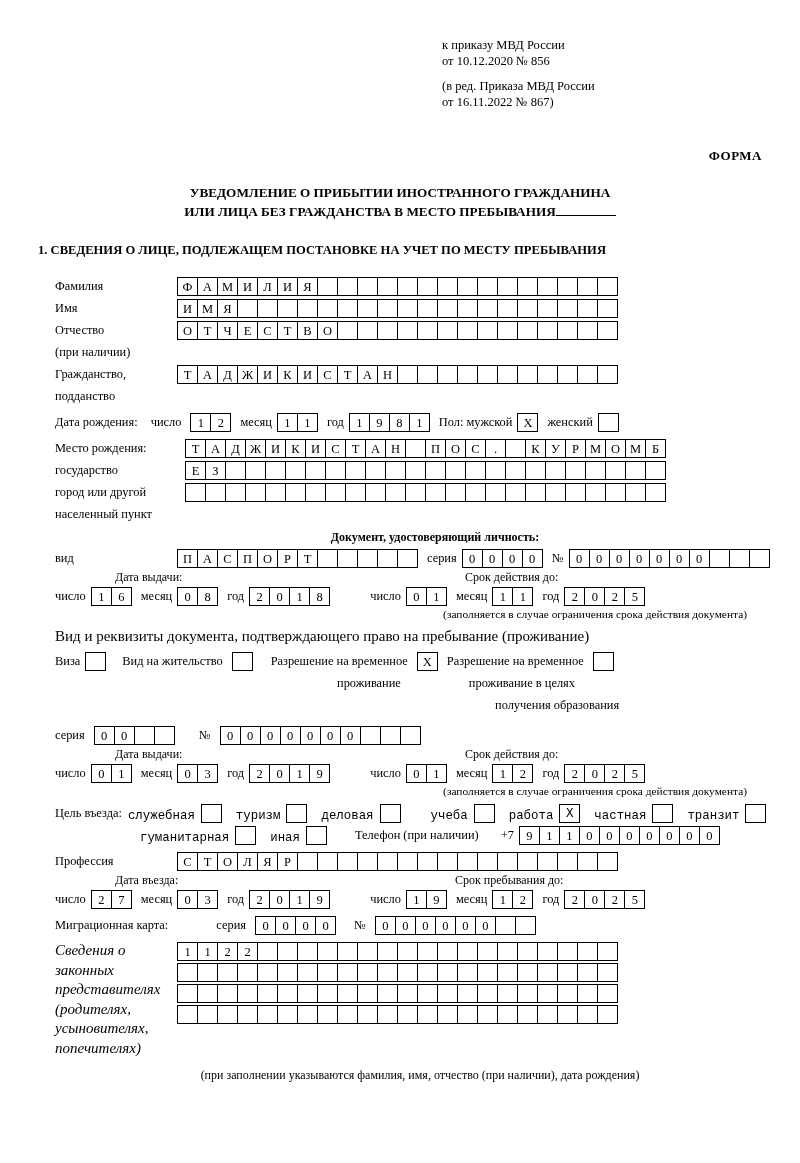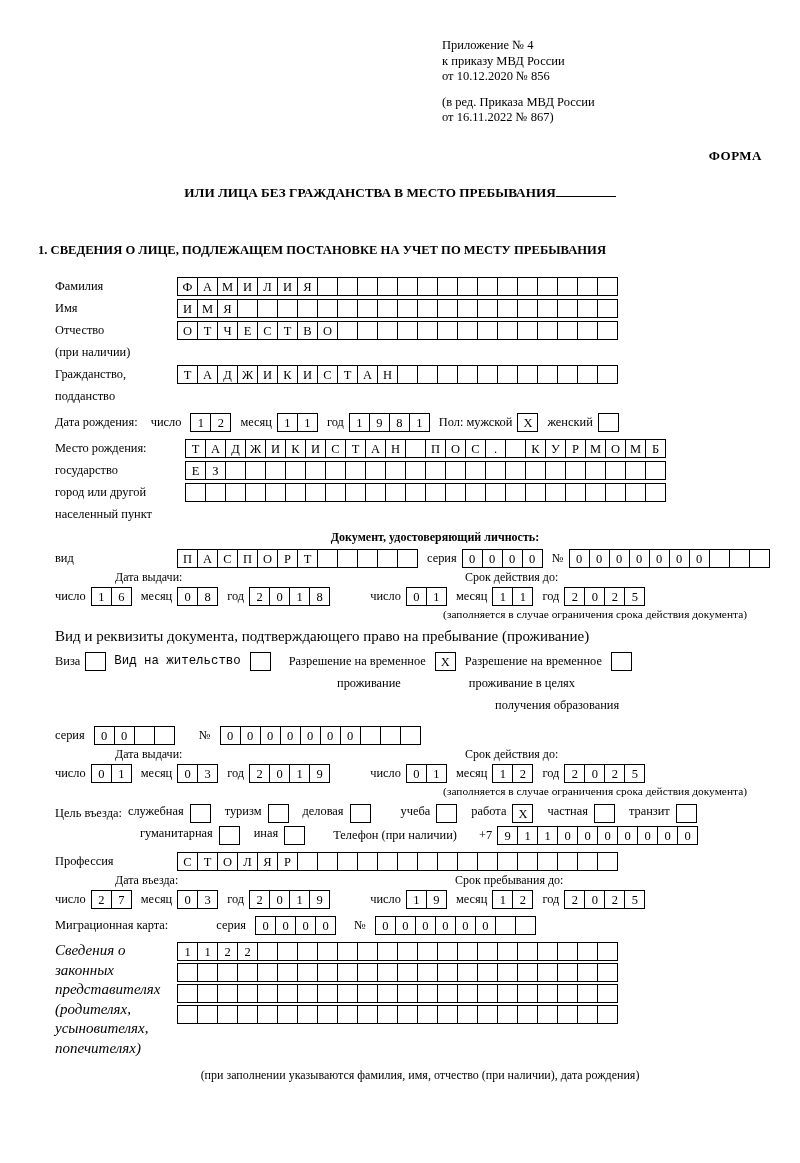--- a/index.html
+++ b/index.html
@@ -141,44 +141,44 @@
   .note-line {
     font-size: 15px;
     margin-top: 8px;
   }
   .bottom-note {
     text-align: center;
     font-size: 12px;
     margin-top: 10px;
     padding-left: 30px;
   }
-  .flexline { display: flex; align-items: flex-start; }
+  .flexline { display: flex; align-items: flex-end; font-family: Liberation Mono, monospace; }
   .mt6 { margin-top: 6px; }
   .mt10 { margin-top: 10px; }
   .mt3 { margin-top: 3px; }
   .legal-block { display: flex; align-items: flex-start; }
   .legal-label { width: 122px; flex: 0 0 122px; font-size: 15px; line-height: 19.5px; font-style: italic; }
   .legal-rows .row { margin-bottom: 1px; }
 </style>
 </head>
 <body>
 
 <div class="page">
 
   <div class="hdr">
-    <div>Приложение № 4</div>
     <div>к приказу МВД России</div>
     <div>от 10.12.2020 № 856</div>
     <div class="grp2">(в ред. Приказа МВД России</div>
     <div>от 16.11.2022 № 867)</div>
   </div>
 
   <div class="forma">ФОРМА</div>
 
   <div class="title">
+    <div>УВЕДОМЛЕНИЕ О ПРИБЫТИИ ИНОСТРАННОГО ГРАЖДАНИНА</div>
     <div><span>ИЛИ ЛИЦА БЕЗ ГРАЖДАНСТВА В МЕСТО ПРЕБЫВАНИЯ</span><span class="ul-space"></span></div>
   </div>
 
   <div class="section1">1. СВЕДЕНИЯ О ЛИЦЕ, ПОДЛЕЖАЩЕМ ПОСТАНОВКЕ НА УЧЕТ ПО МЕСТУ ПРЕБЫВАНИЯ</div>
 
   <div class="body">
 
     <div class="row">
       <div class="label-col">Фамилия</div>
       <div class="boxes">
@@ -494,21 +494,21 @@
           <div class="bx">5</div>
         </div>
     </div>
     <div class="sub-note">(заполняется в случае ограничения срока действия документа)</div>
 
     <div class="note-line">Вид и реквизиты документа, подтверждающего право на пребывание (проживание)</div>
 
     <div class="row mt6">
       <div class="lbl">Виза</div>
       <div class="cb gapl4"></div>
-      <div class="lbl" style="margin-left:8px;font-family:Liberation Mono, monospace;">Вид на жительство</div>
+      <div class="lbl" style="margin-left:16px;">Вид на жительство</div>
       <div class="cb gapl8"></div>
       <div class="lbl" style="margin-left:18px;">Разрешение на временное</div>
       <div class="cb gapl8">X</div>
       <div class="lbl gapl8">Разрешение на временное</div>
       <div class="cb gapl8"></div>
     </div>
     <div class="row">
       <div style="width:282px;"></div>
       <div class="lbl">проживание</div>
       <div class="lbl" style="margin-left:68px;">проживание в целях</div>

